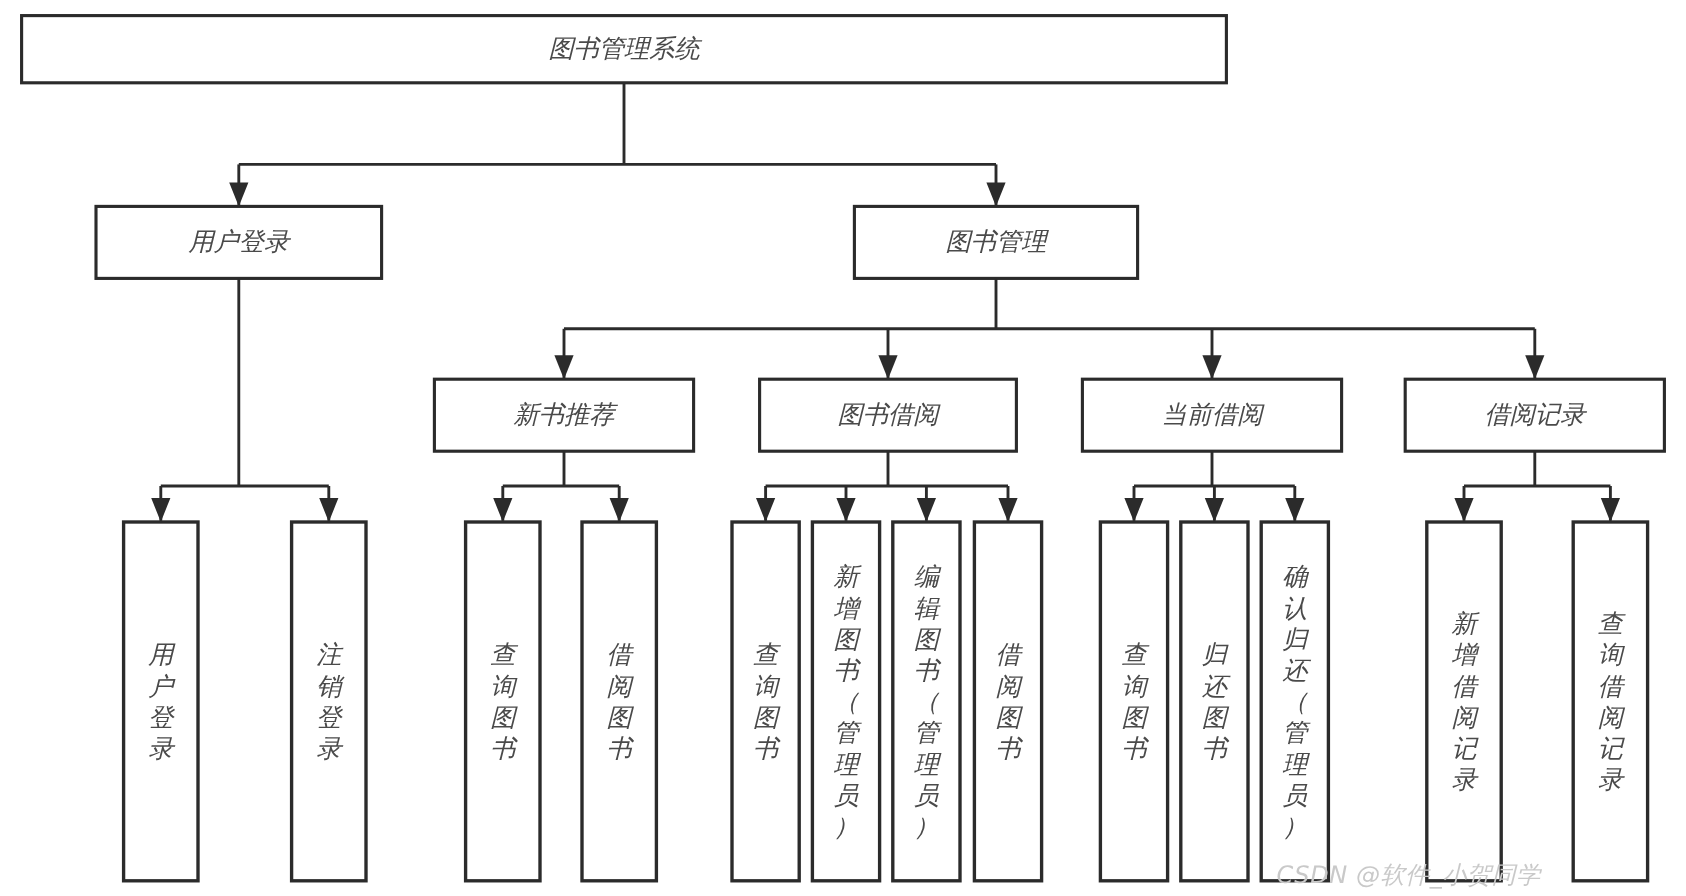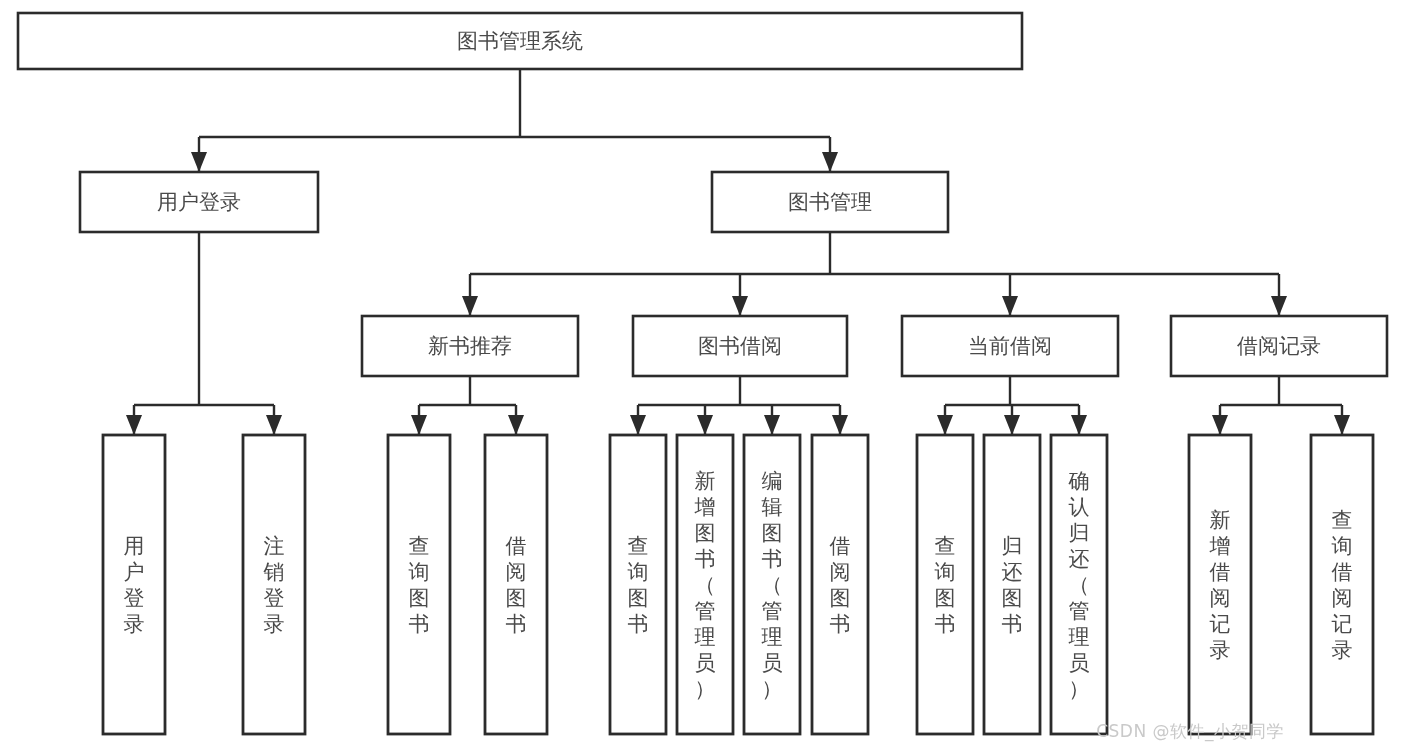--- a/index.html
+++ b/index.html
@@ -14,20 +14,21 @@
     overflow: hidden;
     font-family: "DejaVu Sans", "Liberation Sans", sans-serif;
     position: relative;
   }
   #diagram-root {
     position: absolute;
     left: 0;
     top: 0;
     width: 1292px;
     height: 747px;
+    font-style: italic;
   }
   svg.diagram {
     display: block;
     width: 1405px;
     height: 747px;
   }
   .node-box {
     fill: #ffffff;
     stroke: #2b2b2b;
     stroke-width: 2.6;
@@ -63,21 +64,21 @@
     fill: #4a4a4a;
     font-size: 21px;
     font-family: "DejaVu Sans", "Liberation Sans", sans-serif;
     text-anchor: middle;
   }
   .watermark {
     position: absolute;
     right: 8px;
     bottom: 4px;
     color: #c9c9c9;
-    font-size: 17px;
+    font-size: 20px;
     font-family: "DejaVu Sans", "Liberation Sans", sans-serif;
     letter-spacing: 0.5px;
     white-space: nowrap;
     user-select: none;
   }
 </style>
 </head>
 <body>
 
 <div id="diagram-root">

